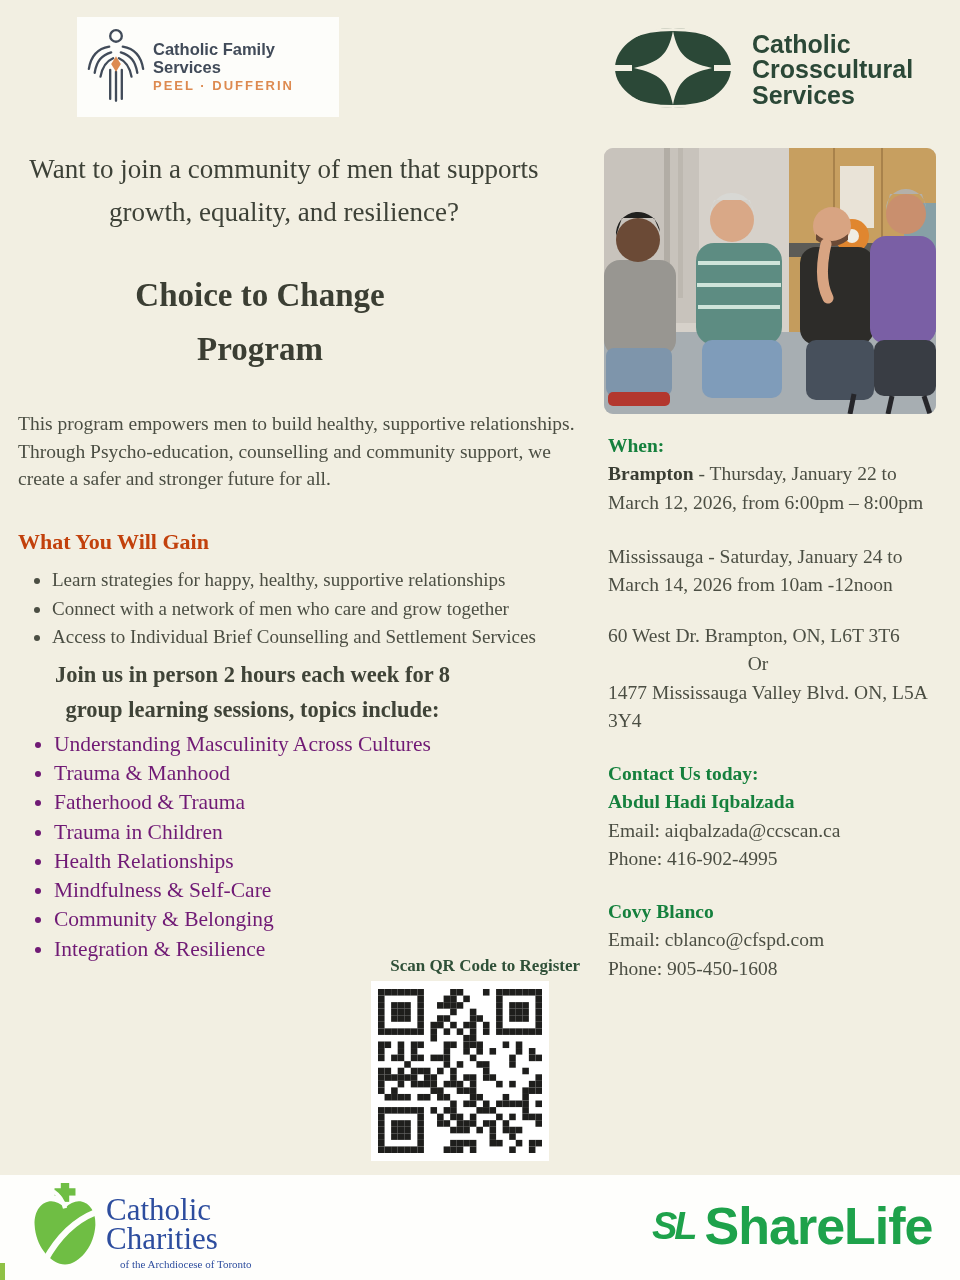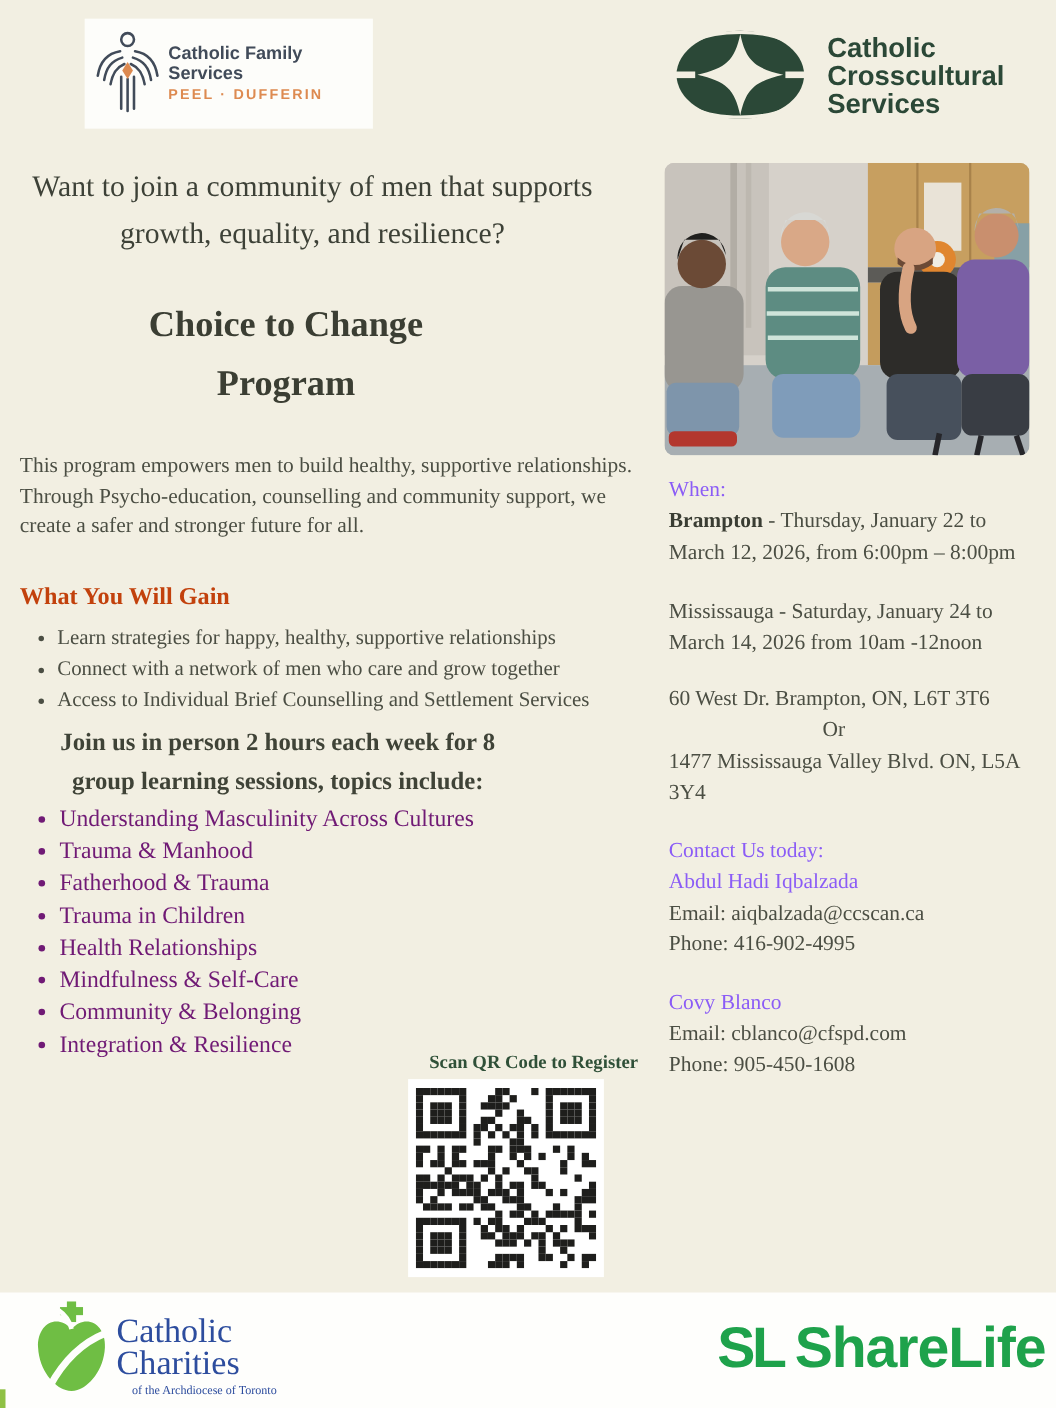--- a/index.html
+++ b/index.html
@@ -42,38 +42,38 @@
   
   .qr-label{left:340px;top:956px;width:240px;text-align:right;
     font-size:17px;font-weight:bold;color:#2f5038;}
   .qr-wrap{left:371px;top:981px;width:178px;height:180px;background:#ffffff;
     display:flex;align-items:center;justify-content:center;}
   .qr-wrap svg{width:164px;height:164px;}
 
   
   .photo{left:604px;top:148px;width:332px;height:266px;border-radius:9px;overflow:hidden;}
   .rc{width:336px;font-size:19.5px;line-height:1.45;color:#4b4e43;}
-  .rc .h{font-weight:normal;color:#8b5cf6;}
+  .rc .h{font-weight:bold;color:#15803d;}
   .when-block{left:608px;top:432px;}
   .when-gap{height:26px;}
   .where-block{left:608px;top:622px;}
   .or-line{text-align:center;width:300px;}
   .contact-block{left:608px;top:760px;}
   .covy-block{left:608px;top:898px;}
   .bold-inline{font-weight:bold;color:#3a3d33;}
 
   
   .footer{left:0;top:1175px;width:960px;height:105px;background:#fefefc;}
   .cc-logo{left:28px;top:1183px;display:flex;align-items:flex-start;gap:4px;}
   .cc-text{display:flex;flex-direction:column;color:#2d4d9e;margin-top:12px;}
   .cc-l1,.cc-l2{font-size:31px;line-height:0.95;font-family:"Liberation Serif",serif;}
   .cc-l3{font-size:11px;margin-top:4px;padding-left:14px;text-align:right;}
   .sl-logo{left:652px;top:1196px;display:flex;align-items:center;
     font-family:"Liberation Sans",sans-serif;font-weight:bold;color:#1ea24b;}
-  .sl-mono{font-size:52px;letter-spacing:-3px;margin-right:10px;}
+  .sl-mono{font-size:38px;font-style:italic;letter-spacing:-3px;margin-right:10px;}
   .sl-text{font-size:52px;letter-spacing:-1px;}
   .corner-sliver{left:0;top:1263px;width:5px;height:17px;background:#8fc145;}
 </style>
 </head>
 <body>
 
 <div class="abs cfs-box">
   <span>
     <svg width="62" height="76" viewBox="0 0 64 78" fill="none">
       <circle cx="32" cy="9" r="6" stroke="#414b59" stroke-width="2.4"></circle>

